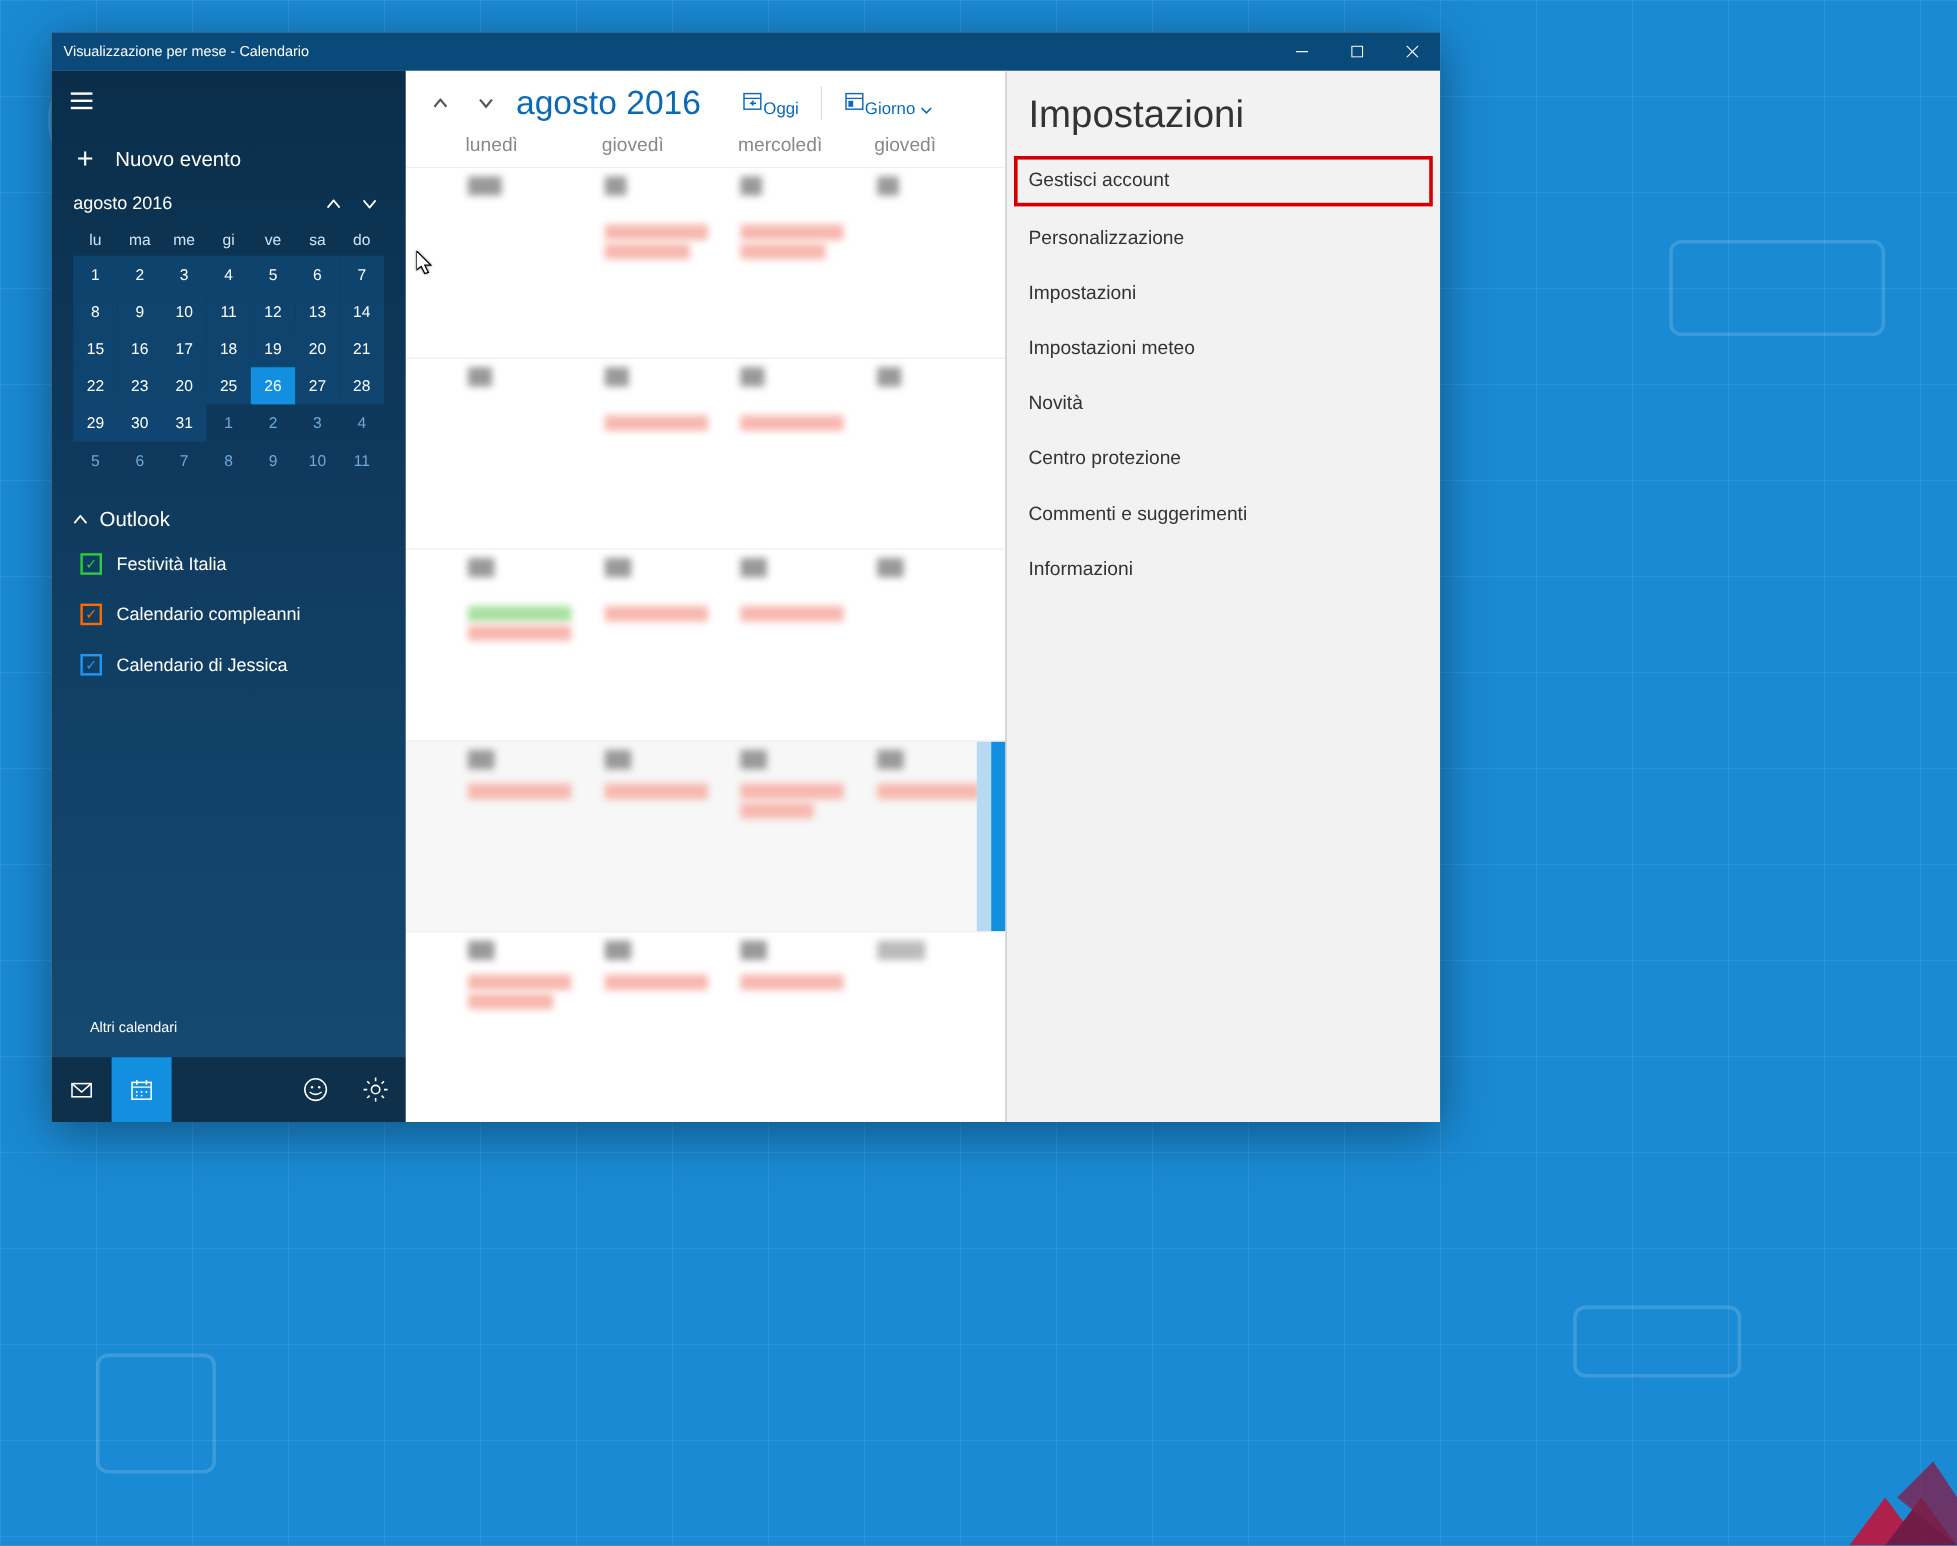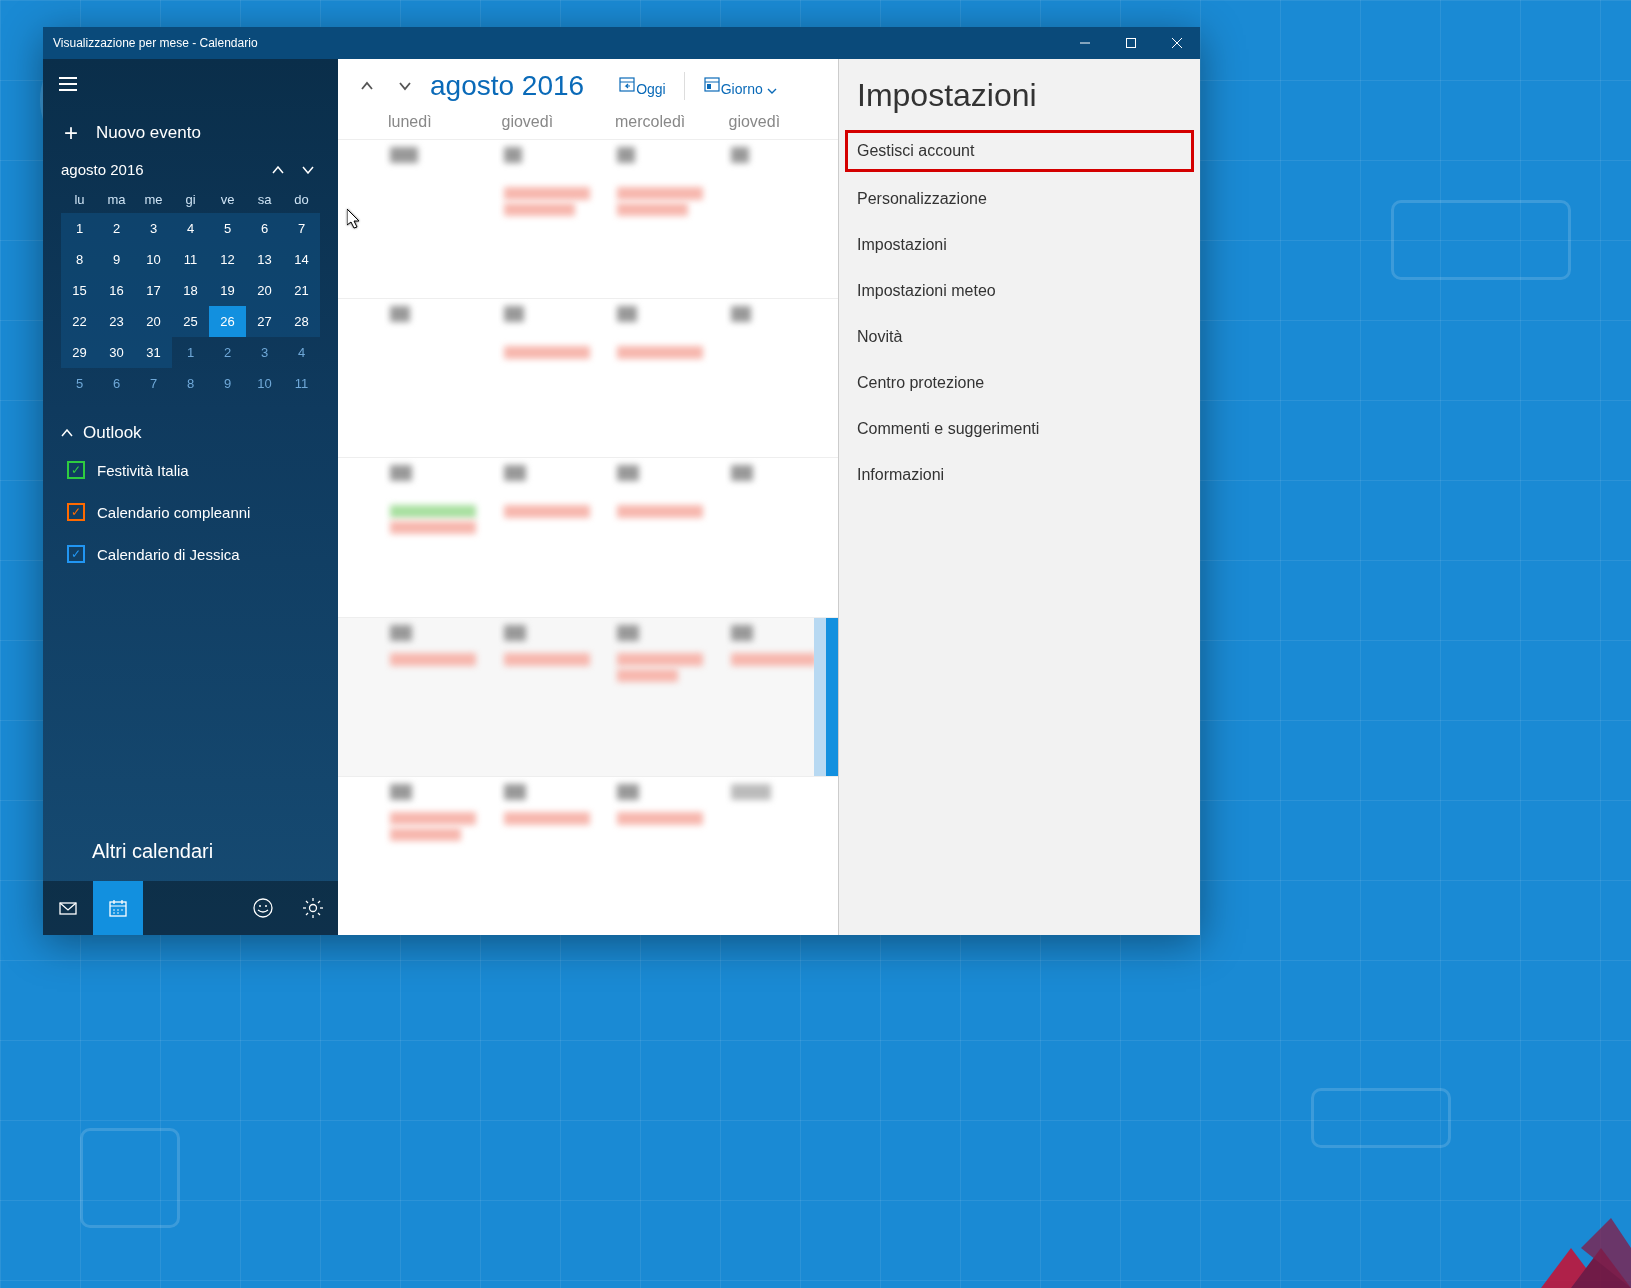--- a/index.html
+++ b/index.html
@@ -48,21 +48,21 @@
 .acct{padding:14px 18px 6px;display:flex;align-items:center;gap:10px;font-size:17px}
 .acct .chev{font-size:12px}
 
 .cal-list{padding:0 18px}
 .cal-item{display:flex;align-items:center;gap:12px;padding:12px 6px;font-size:15px;cursor:pointer}
 .cb{width:18px;height:18px;border:2px solid;display:flex;align-items:center;justify-content:center;font-size:12px}
 .cb.green{border-color:#2ecc40;color:#2ecc40}
 .cb.orange{border-color:#ff6a00;color:#ff6a00}
 .cb.blue{border-color:#2196f3;color:#2196f3}
 
-.other-cals{margin-top:auto;padding:18px 49px;font-size:20px}
+.other-cals{margin-top:auto;padding:18px 32px;font-size:12px}
 
 .sidebar-bottom{height:54px;display:flex;align-items:center;background:rgba(0,0,0,.35)}
 .sidebar-bottom .btn{width:50px;height:54px;display:flex;align-items:center;justify-content:center;cursor:pointer}
 .sidebar-bottom .btn.active{background:#1290df}
 .sidebar-bottom .spacer{flex:1}
 
 .main{flex:1;background:#fff;display:flex;flex-direction:column;min-width:0}
 .toolbar{height:54px;display:flex;align-items:center;padding:0 12px;gap:4px}
 .toolbar .nav-ar{width:34px;height:34px;display:flex;align-items:center;justify-content:center;color:#555;cursor:pointer;font-size:16px}
 .toolbar .month{color:#0a6ab8;font-size:28px;font-weight:300;margin-left:4px;margin-right:18px}

